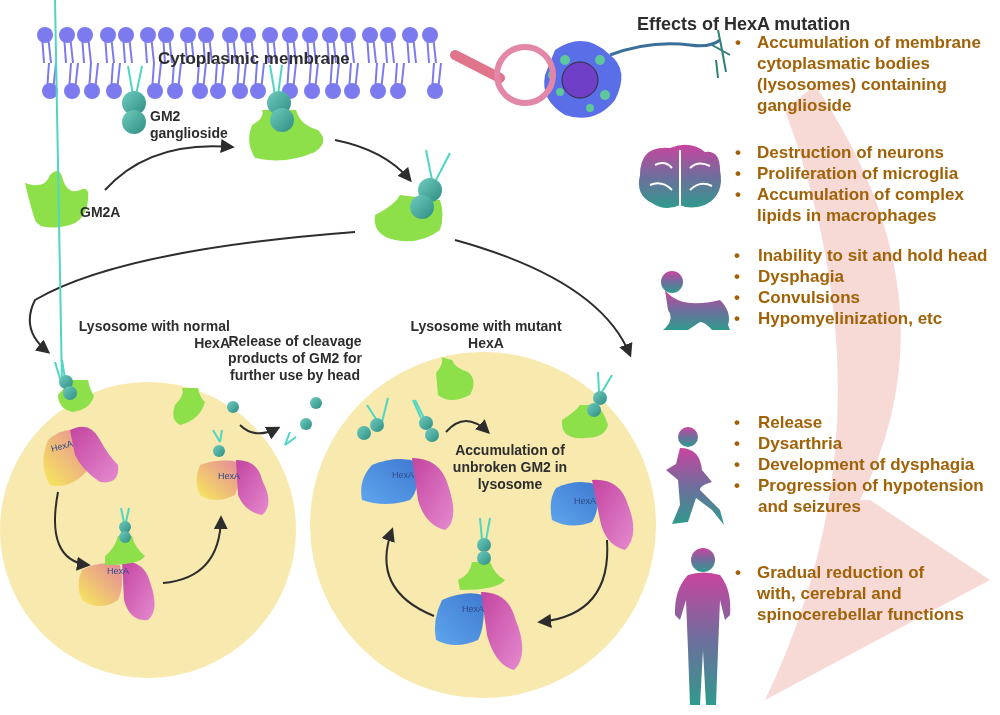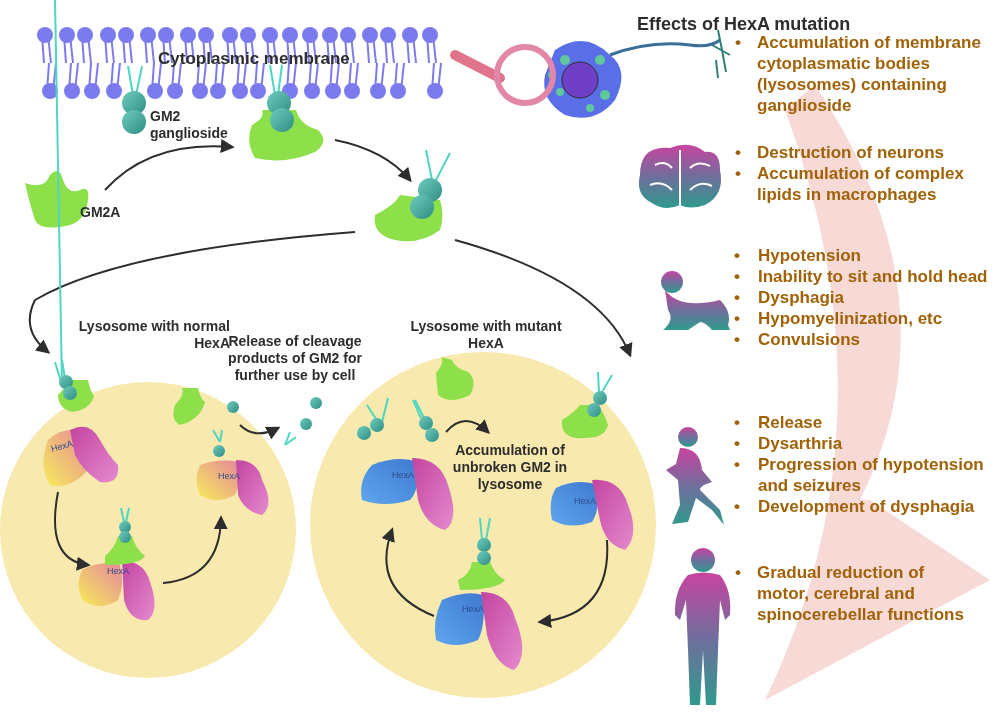--- a/index.html
+++ b/index.html
@@ -389,44 +389,44 @@
 </svg>
 
 <div class="lbl title" style="left:158px;top:4px;margin-top:46px;">Cytoplasmic membrane</div>
 <div class="lbl" style="left:150px;top:108px;white-space:pre-line;">GM2
 ganglioside</div>
 <div class="lbl" style="left:80px;top:204px;">GM2A</div>
 <div class="lbl c" style="left:50px;top:318px;width:180px;white-space:pre-line;text-align:right;">Lysosome with normal
 HexA</div>
 <div class="lbl c" style="left:220px;top:333px;width:150px;white-space:pre-line;">Release of cleavage
 products of GM2 for
-further use by cell</div>
+further use by head</div>
 <div class="lbl c" style="left:396px;top:318px;width:180px;white-space:pre-line;">Lysosome with mutant
 HexA</div>
 <div class="lbl c" style="left:440px;top:442px;width:140px;white-space:pre-line;">Accumulation of
 unbroken GM2 in
 lysosome</div>
 
 <div class="lbl" style="left:637px;top:2px;font-size:18px;margin-top:14px;">Effects of HexA mutation</div>
 
 <ul class="bullets" style="left:735px;top:32px;width:260px;">
   <li>Accumulation of membrane cytoplasmatic bodies (lysosomes) containing ganglioside</li>
 </ul>
 <ul class="bullets" style="left:735px;top:142px;width:260px;">
   <li>Destruction of neurons</li>
+  <li>Proliferation of microglia</li>
   <li>Accumulation of complex lipids in macrophages</li>
 </ul>
 <ul class="bullets wide" style="left:730px;top:245px;width:270px;">
-  <li>Hypotension</li>
   <li>Inability to sit and hold head</li>
   <li>Dysphagia</li>
+  <li>Convulsions</li>
   <li>Hypomyelinization, etc</li>
-  <li>Convulsions</li>
 </ul>
 <ul class="bullets wide" style="left:730px;top:412px;width:270px;">
   <li>Release</li>
   <li>Dysarthria</li>
+  <li>Development of dysphagia</li>
   <li>Progression of hypotension and seizures</li>
-  <li>Development of dysphagia</li>
 </ul>
 <ul class="bullets" style="left:735px;top:562px;width:230px;">
-  <li>Gradual reduction of motor, cerebral and spinocerebellar functions</li>
+  <li>Gradual reduction of with, cerebral and spinocerebellar functions</li>
 </ul>
 
 </body></html>

